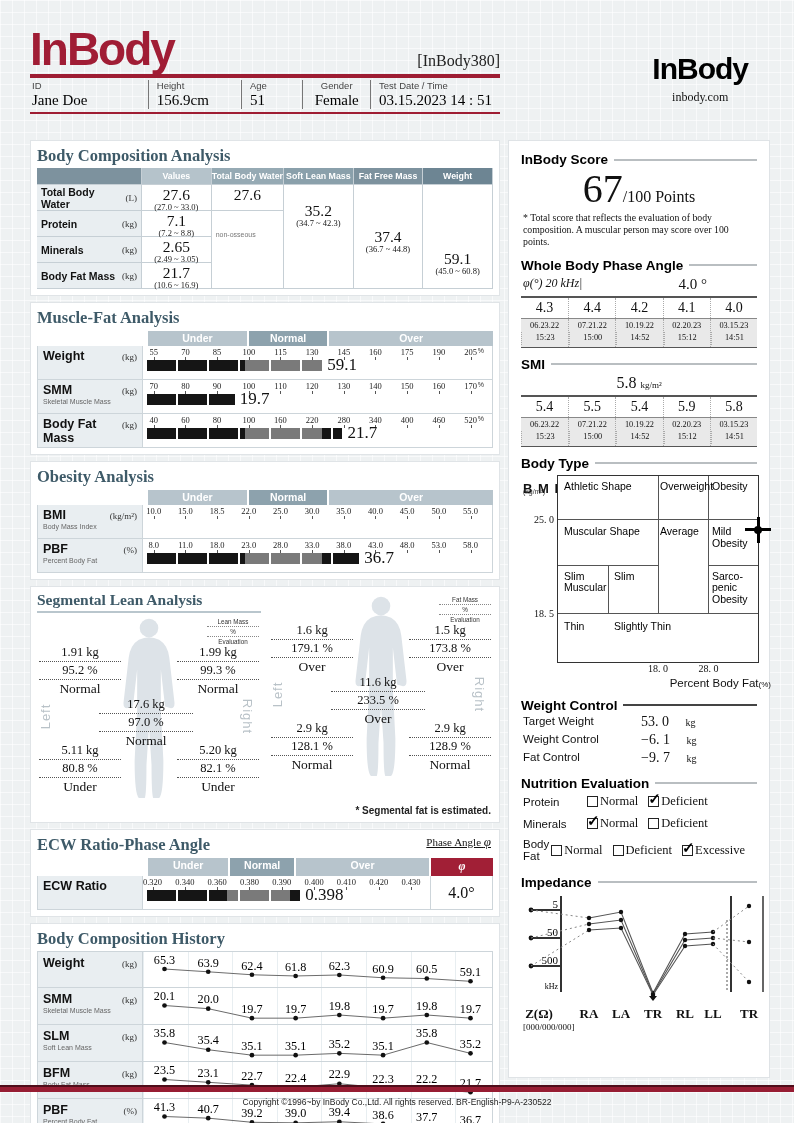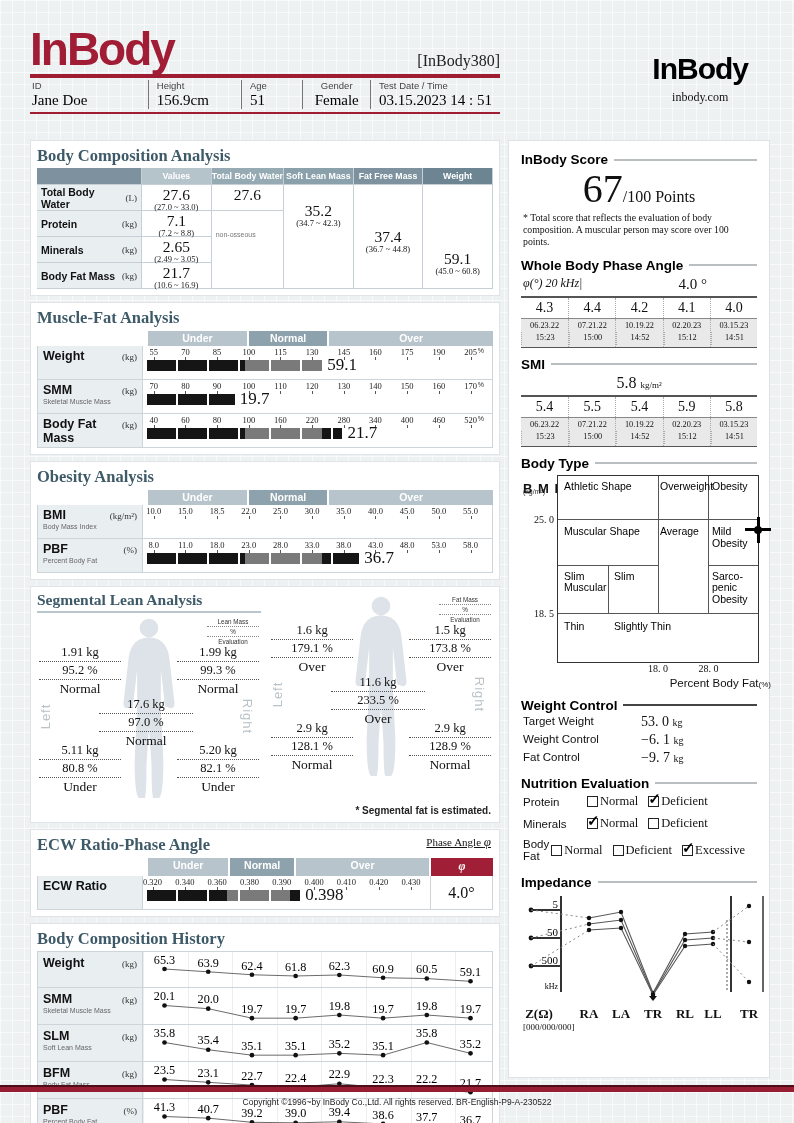--- a/index.html
+++ b/index.html
@@ -133,21 +133,21 @@
   .bt-xlabel { text-align:right; width:214px; font-size:11.5px; padding-top:1px; }
   .bt-xlabel .u { font-size:8px; }
   .bt-marker { position:absolute; width:26px; height:26px; right:-13px; }
   .bt-marker .mv { position:absolute; left:11.5px; top:0; width:3px; height:26px; background:#000; }
   .bt-marker .mh { position:absolute; top:11.5px; left:0; height:3px; width:26px; background:#000; }
   .bt-marker .md { position:absolute; left:9px; top:9px; width:8px; height:8px; border-radius:50%; background:#000; }
   
   .wc-row { display:flex; font-size:11.5px; padding:2px 2px; }
   .wc-lbl { width:118px; }
   .wc-val { font-family:"Liberation Serif",serif; font-size:14px; line-height:1; }
-  .wc-val .u { font-size:10px; }
+  .wc-val .u { font-size:10px;margin-left:13px; }
   .nu-row { display:flex; align-items:center; padding:3.5px 2px; font-size:11.5px; }
   .nu-lbl { width:64px; }
   .nu-opt { display:flex; align-items:center; gap:2px; margin-right:10px; font-family:"Liberation Serif",serif; font-size:12.5px; }
   
   .imp-xlabs { position:relative; width:244px; height:16px; font-family:"Liberation Serif",serif; font-size:13px; font-weight:bold; }
   .imp-xlabs span { position:absolute; transform:translateX(-50%); }
   .imp-code { font-family:"Liberation Serif",serif; font-size:9px; padding-left:2px; }
   
   .footer { position:absolute; left:0; right:0; bottom:0; height:38px; }
   .f-bar { height:7px; background:#971d33; border-top:2px solid #4f0d1a; }

